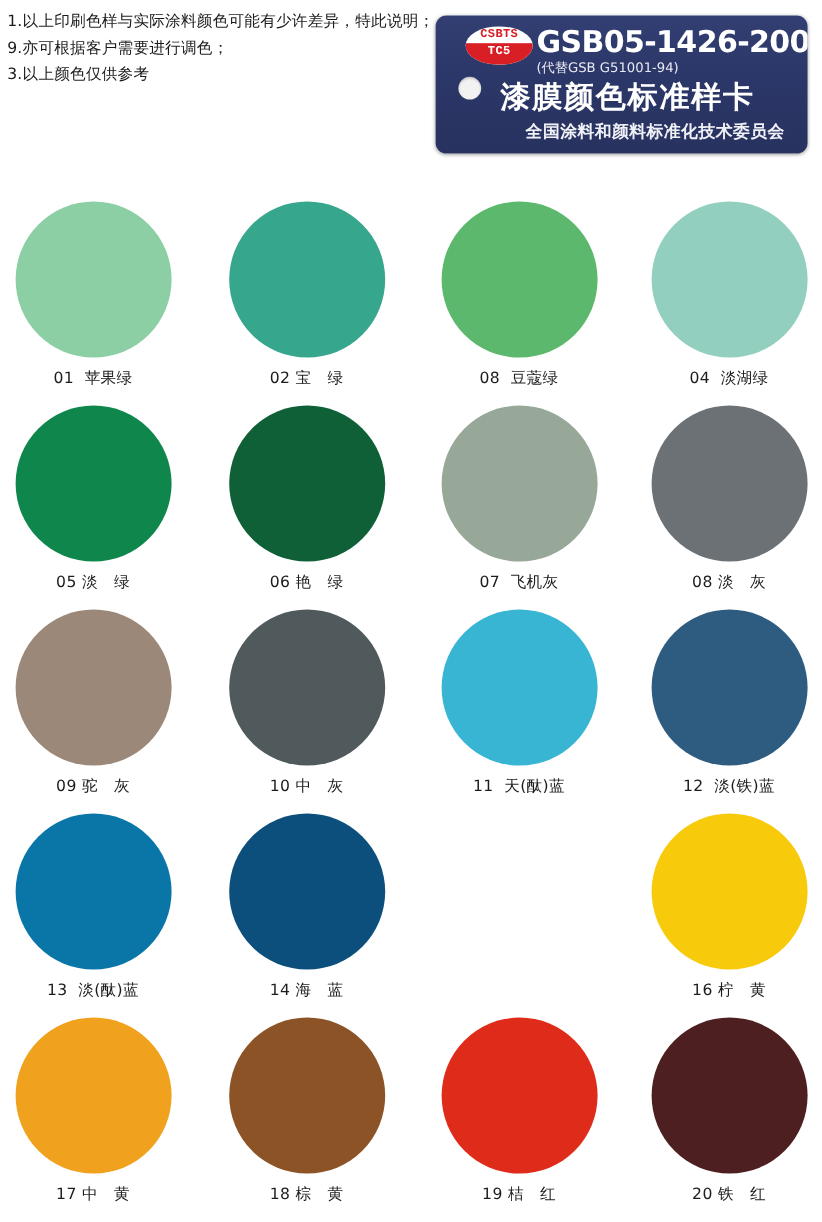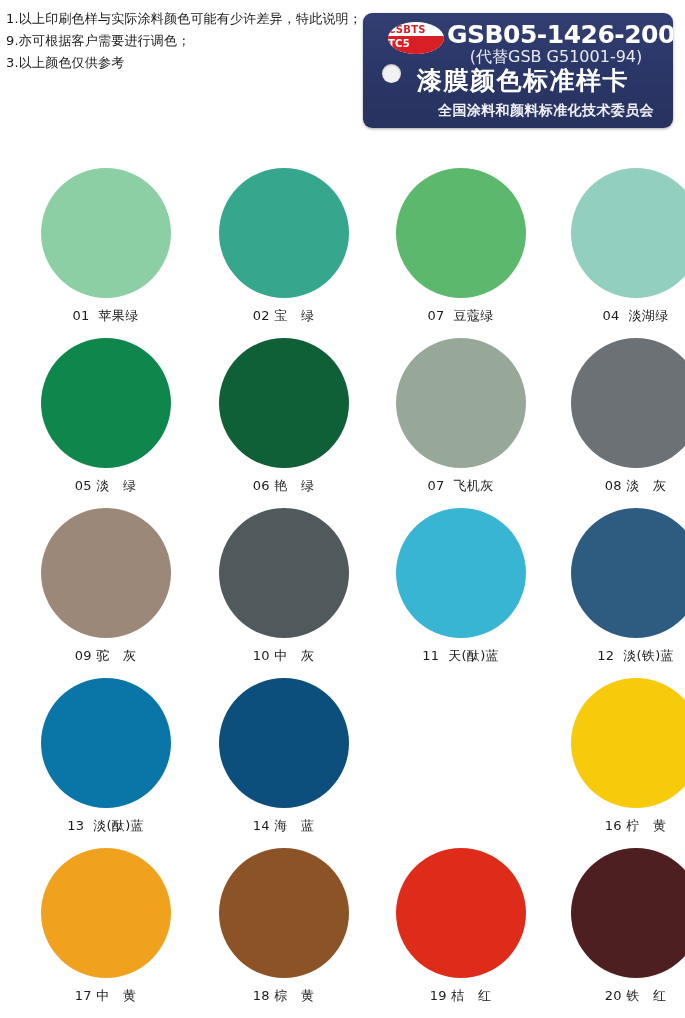--- a/index.html
+++ b/index.html
@@ -57,21 +57,22 @@
   }
   #csbts-logo {
     position: absolute;
     left: 25px;
     top: 9px;
     width: 56px;
     height: 32px;
     border-radius: 50%;
     background: #ffffff;
     overflow: hidden;
-    text-align: left;
+    text-align: center;
+    font-family: Liberation Mono, monospace;
   }
   #csbts-logo .band {
     position: absolute;
     left: 0;
     top: 14px;
     width: 100%;
     height: 18px;
     background: #d81f26;
   }
   #csbts-logo .t1 {
@@ -107,22 +108,21 @@
     color: #ffffff;
     letter-spacing: -0.5px;
     line-height: 28px;
     white-space: nowrap;
   }
   #std-sub {
     position: absolute;
     left: 84px;
     top: 37px;
     width: 218px;
-    text-align: center;
-    font-size: 16px;
+    font-size: 11px;
     color: #e9eaf2;
     line-height: 14px;
     white-space: nowrap;
   }
   #banner-title {
     position: absolute;
     left: 0;
     top: 53px;
     width: 100%;
     text-align: center;
@@ -155,21 +155,20 @@
   
   #swatch-grid {
     position: absolute;
     left: 0;
     top: 152px;
     width: 685px;
   }
   .swatch-row {
     position: relative;
     height: 170px;
-    margin-left: 28px;
   }
   .swatch-cell {
     position: absolute;
     top: 0;
     width: 171px;
     text-align: center;
   }
   .swatch-cell.c0 { left: -8px; }
   .swatch-cell.c1 { left: 170px; }
   .swatch-cell.c2 { left: 347px; }
@@ -220,21 +219,21 @@
       <div class="swatch-cell c0">
         <div class="swatch-disc" style="background: rgb(140, 207, 164);"></div>
         <div class="swatch-label">01  苹果绿</div>
       </div>
       <div class="swatch-cell c1">
         <div class="swatch-disc" style="background: rgb(54, 166, 140);"></div>
         <div class="swatch-label">02 宝   绿</div>
       </div>
       <div class="swatch-cell c2">
         <div class="swatch-disc" style="background: rgb(92, 184, 108);"></div>
-        <div class="swatch-label">07  豆蔻绿</div>
+        <div class="swatch-label">08  豆蔻绿</div>
       </div>
       <div class="swatch-cell c3">
         <div class="swatch-disc" style="background: rgb(146, 207, 190);"></div>
         <div class="swatch-label">04  淡湖绿</div>
       </div>
     </div>
     <div class="swatch-row">
       <div class="swatch-cell c0">
         <div class="swatch-disc" style="background: rgb(15, 135, 76);"></div>
         <div class="swatch-label">05 淡   绿</div>

